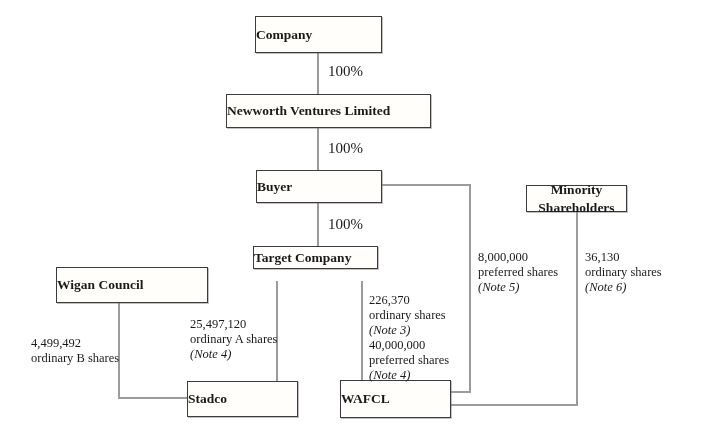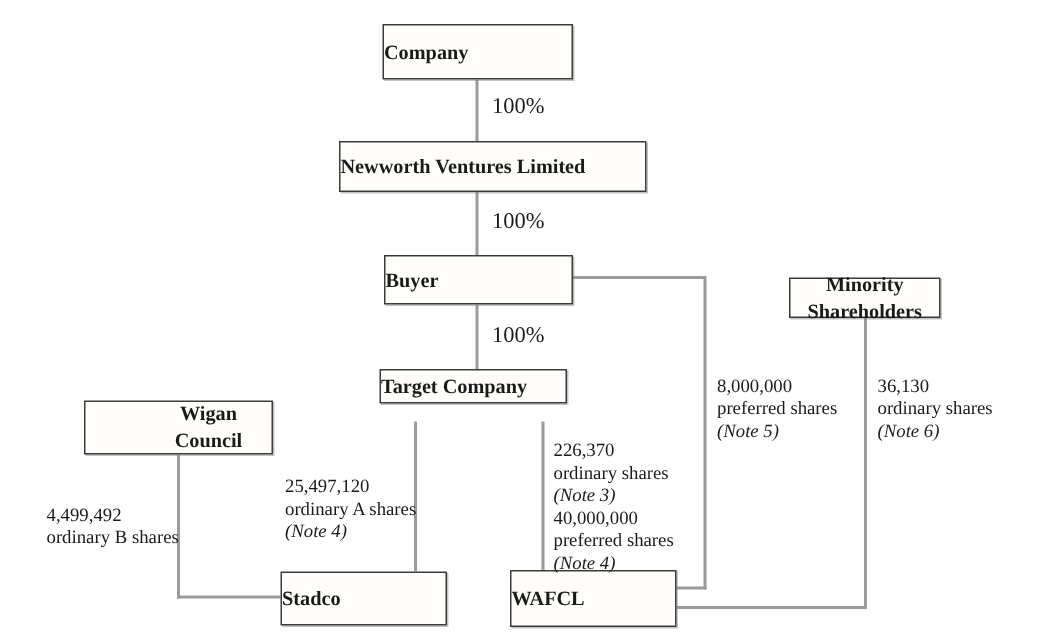--- a/index.html
+++ b/index.html
@@ -33,21 +33,21 @@
   .slabel{position:absolute;font-size:12.5px;line-height:15px;white-space:nowrap;}
   .slabel .note{font-style:italic;}
   .grp + .grp{margin-top:0;}
 
   
   #n-company   {left:255px;top:16px;width:127px;height:37px;}
   #n-newworth  {left:226px;top:94px;width:205px;height:34px;}
   #n-buyer     {left:256px;top:170px;width:126px;height:33px;}
   #n-target    {left:253px;top:246px;width:125px;height:23px;}
   #n-minority  {left:526px;top:185px;width:101px;height:27px;}
-  #n-wigan     {left:56px;top:267px;width:126px;height:36px;padding-left:40px;}
+  #n-wigan     {left:56px;top:267px;width:152px;height:36px;}
   #n-stadco    {left:187px;top:381px;width:111px;height:36px;}
   #n-wafcl     {left:340px;top:380px;width:111px;height:38px;}
 
   
   #l1 {left:317px;top:53px;width:2px;height:41px;}
   #l2 {left:317px;top:128px;width:2px;height:42px;}
   #l3 {left:317px;top:203px;width:2px;height:43px;}
   #l4a{left:382px;top:184px;width:88px;height:2px;}
   #l4b{left:469px;top:184px;width:2px;height:209px;}
   #l4c{left:451px;top:391px;width:20px;height:2px;}

